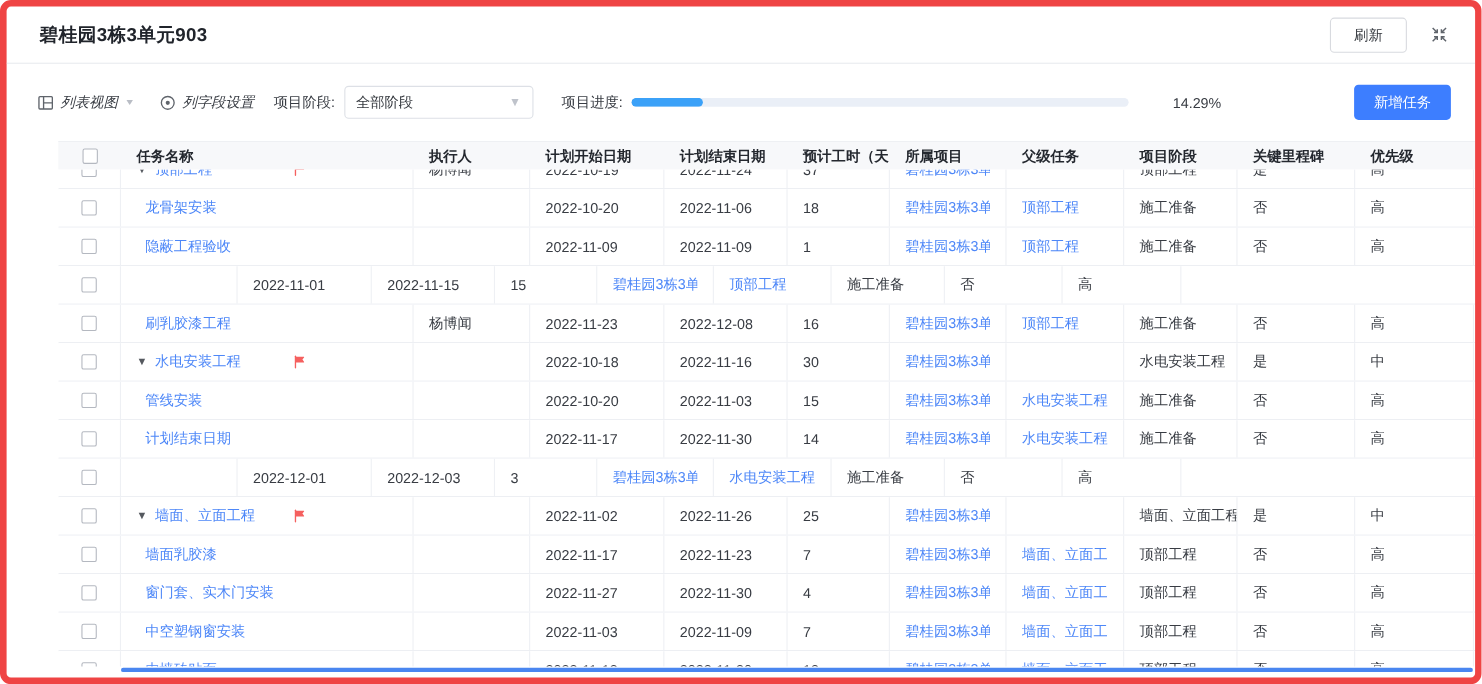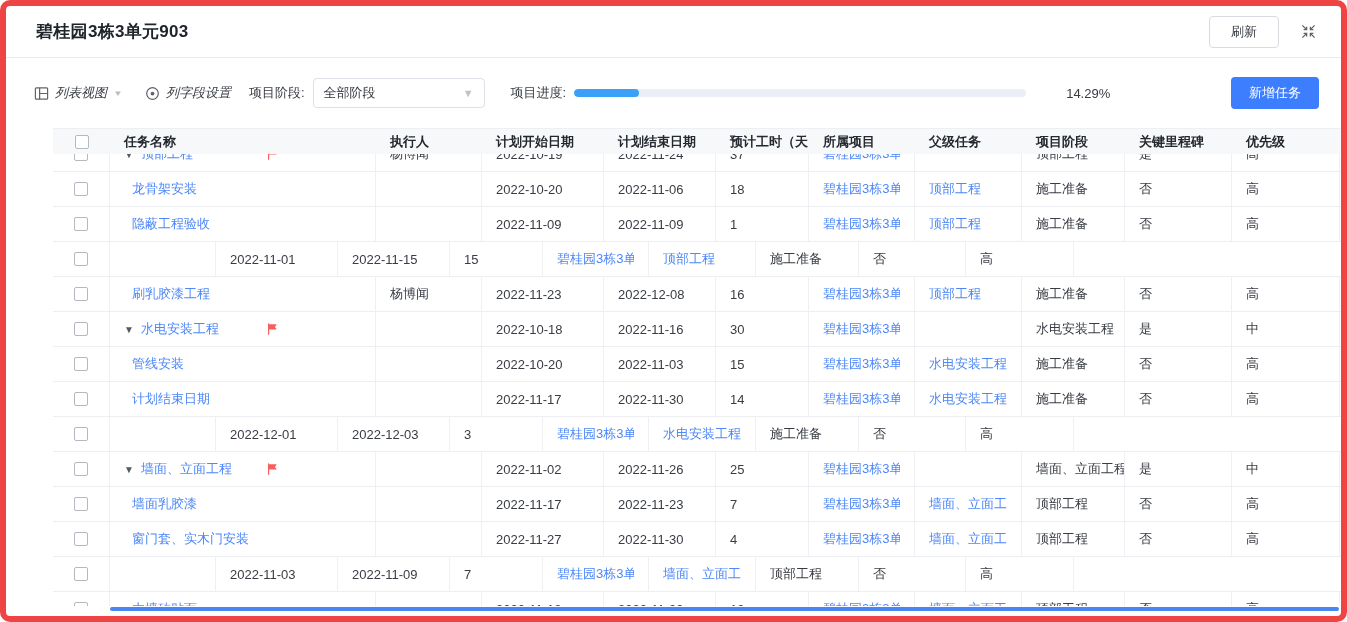--- a/index.html
+++ b/index.html
@@ -418,20 +418,23 @@
           </div>
           <div class="td col-phase">顶部工程</div>
           <div class="td col-mile">否</div>
           <div class="td col-pri">高</div>
           <div class="td col-content"></div>
         </div>
         <div class="tr">
           <div class="td col-cb">
             <span class="checkbox"></span>
           </div>
+          <div class="td col-name name-indent">
+            <a class="blue-link">中空塑钢窗安装</a>
+          </div>
           <div class="td col-exec"></div>
           <div class="td col-start">2022-11-03</div>
           <div class="td col-end">2022-11-09</div>
           <div class="td col-days">7</div>
           <div class="td col-proj">
             <a class="blue-link">碧桂园3栋3单元903</a>
           </div>
           <div class="td col-parent">
             <a class="blue-link">墙面、立面工程</a>
           </div>

